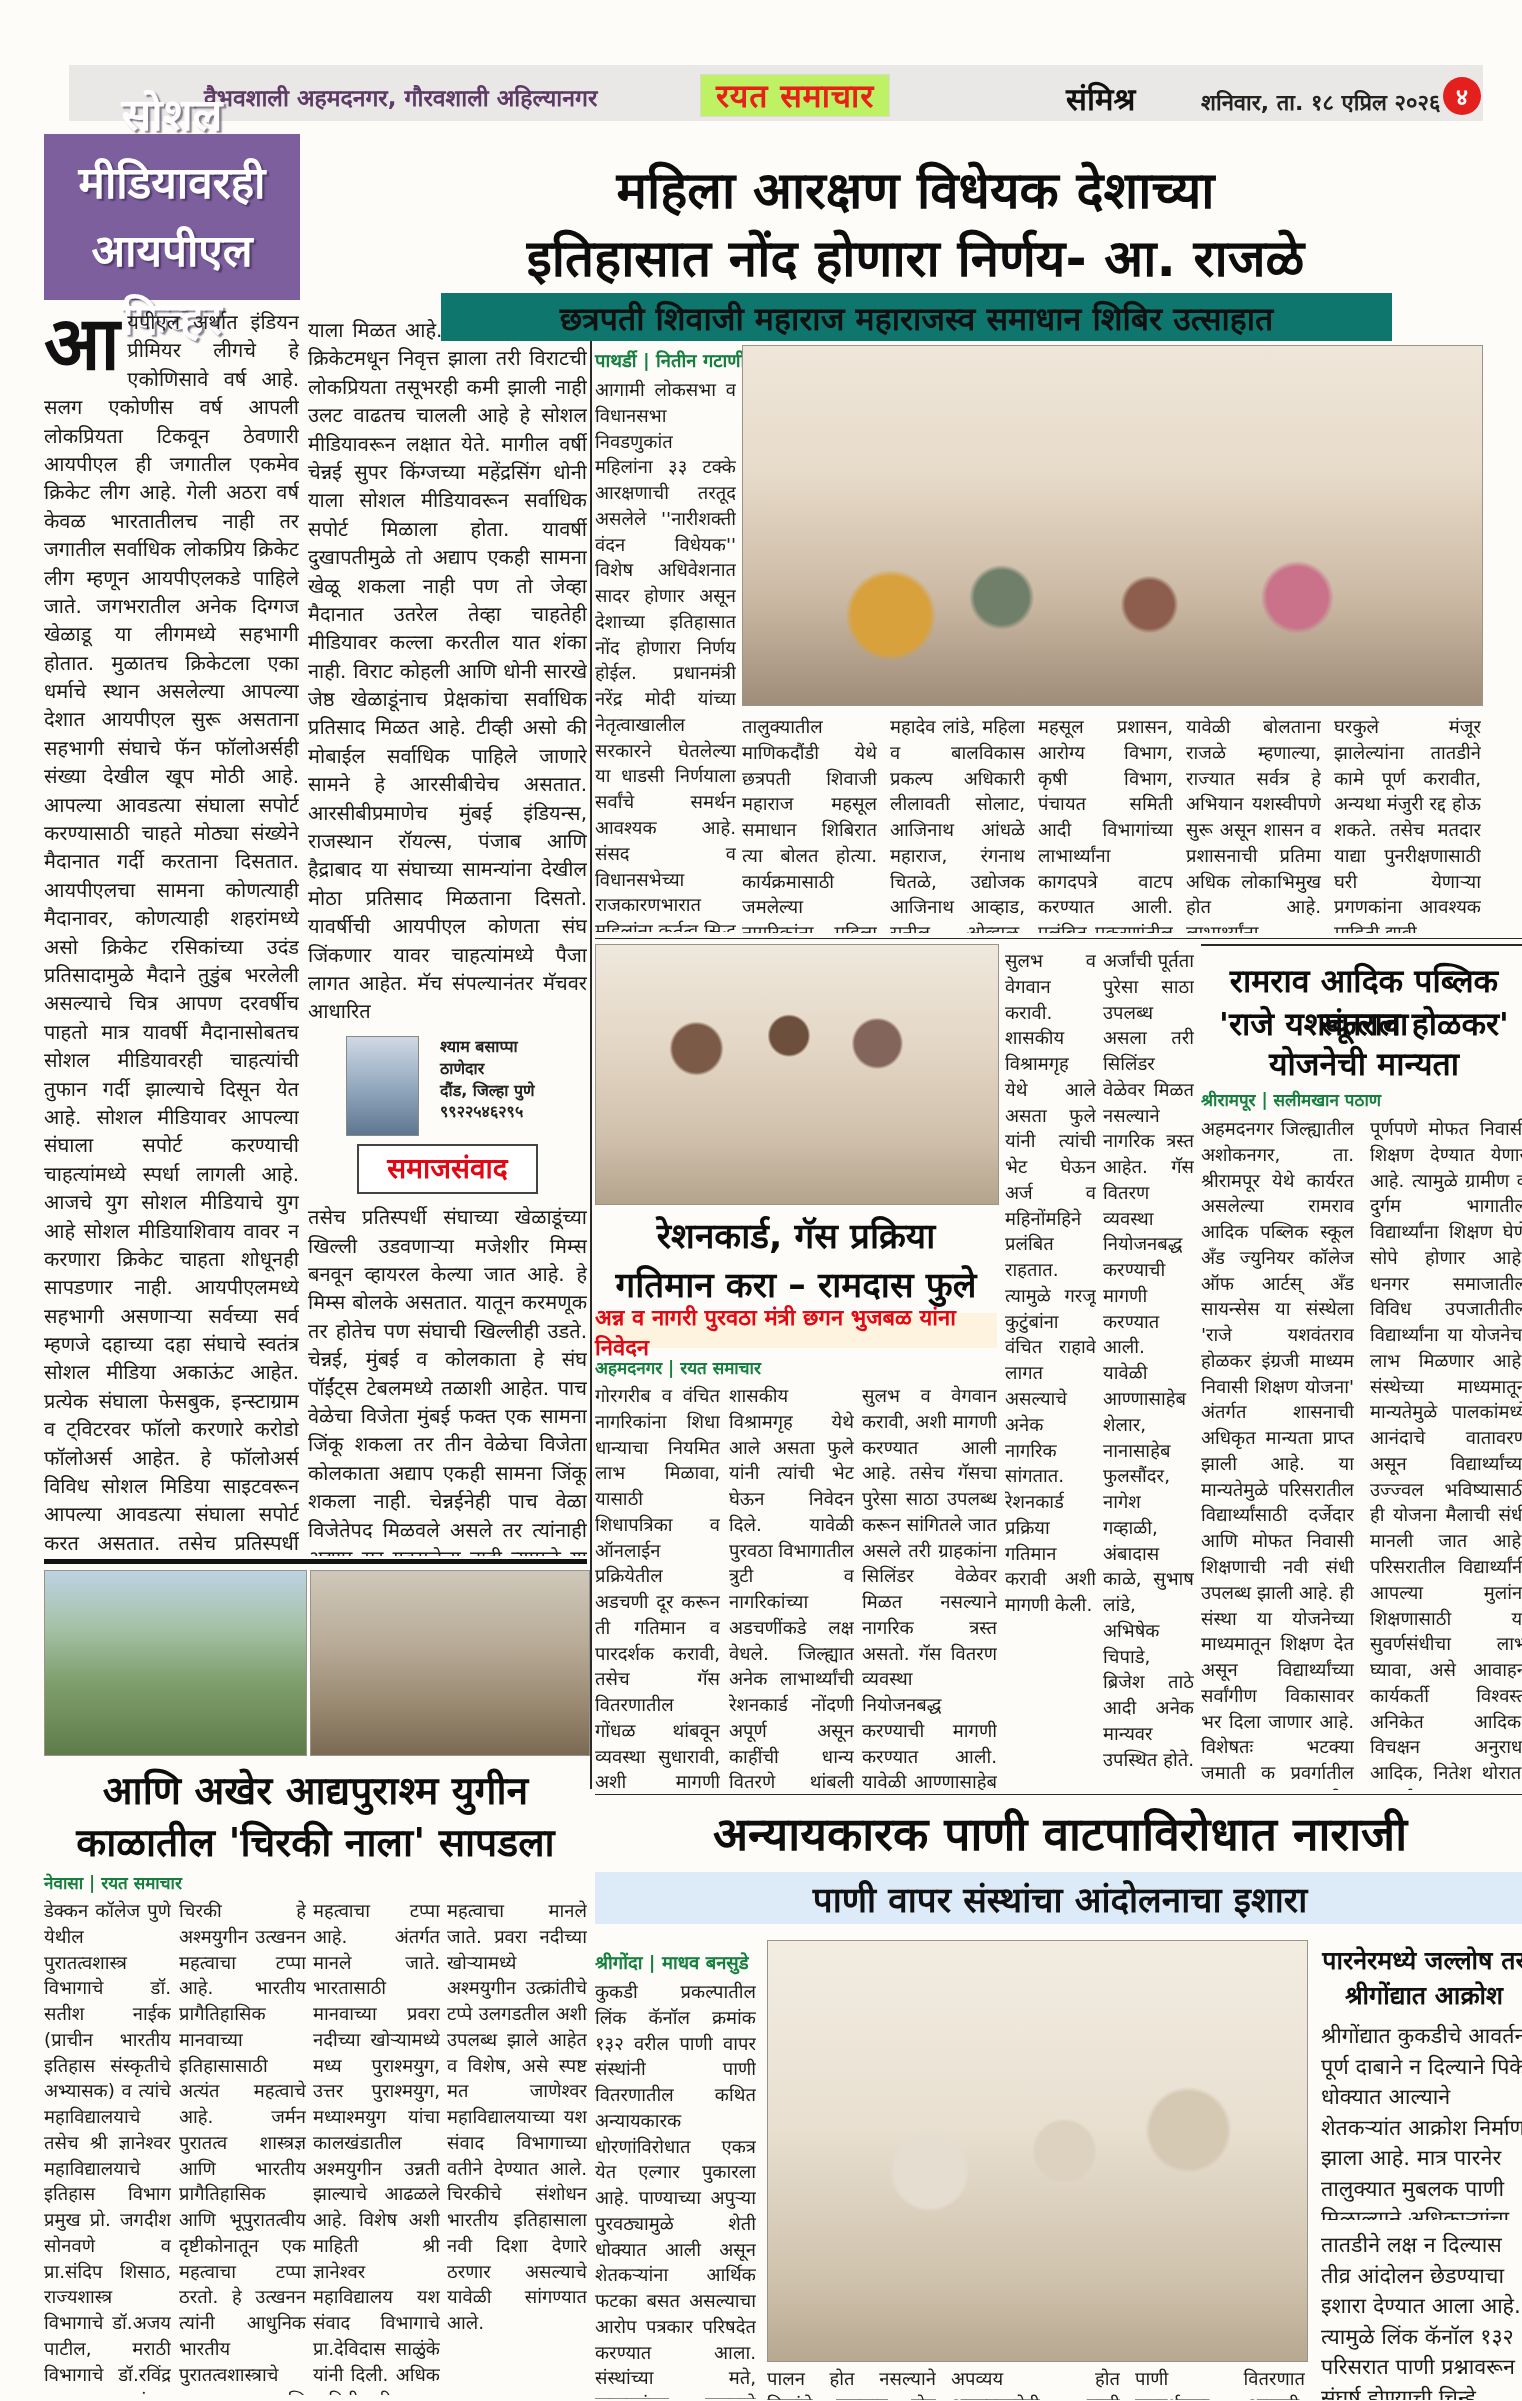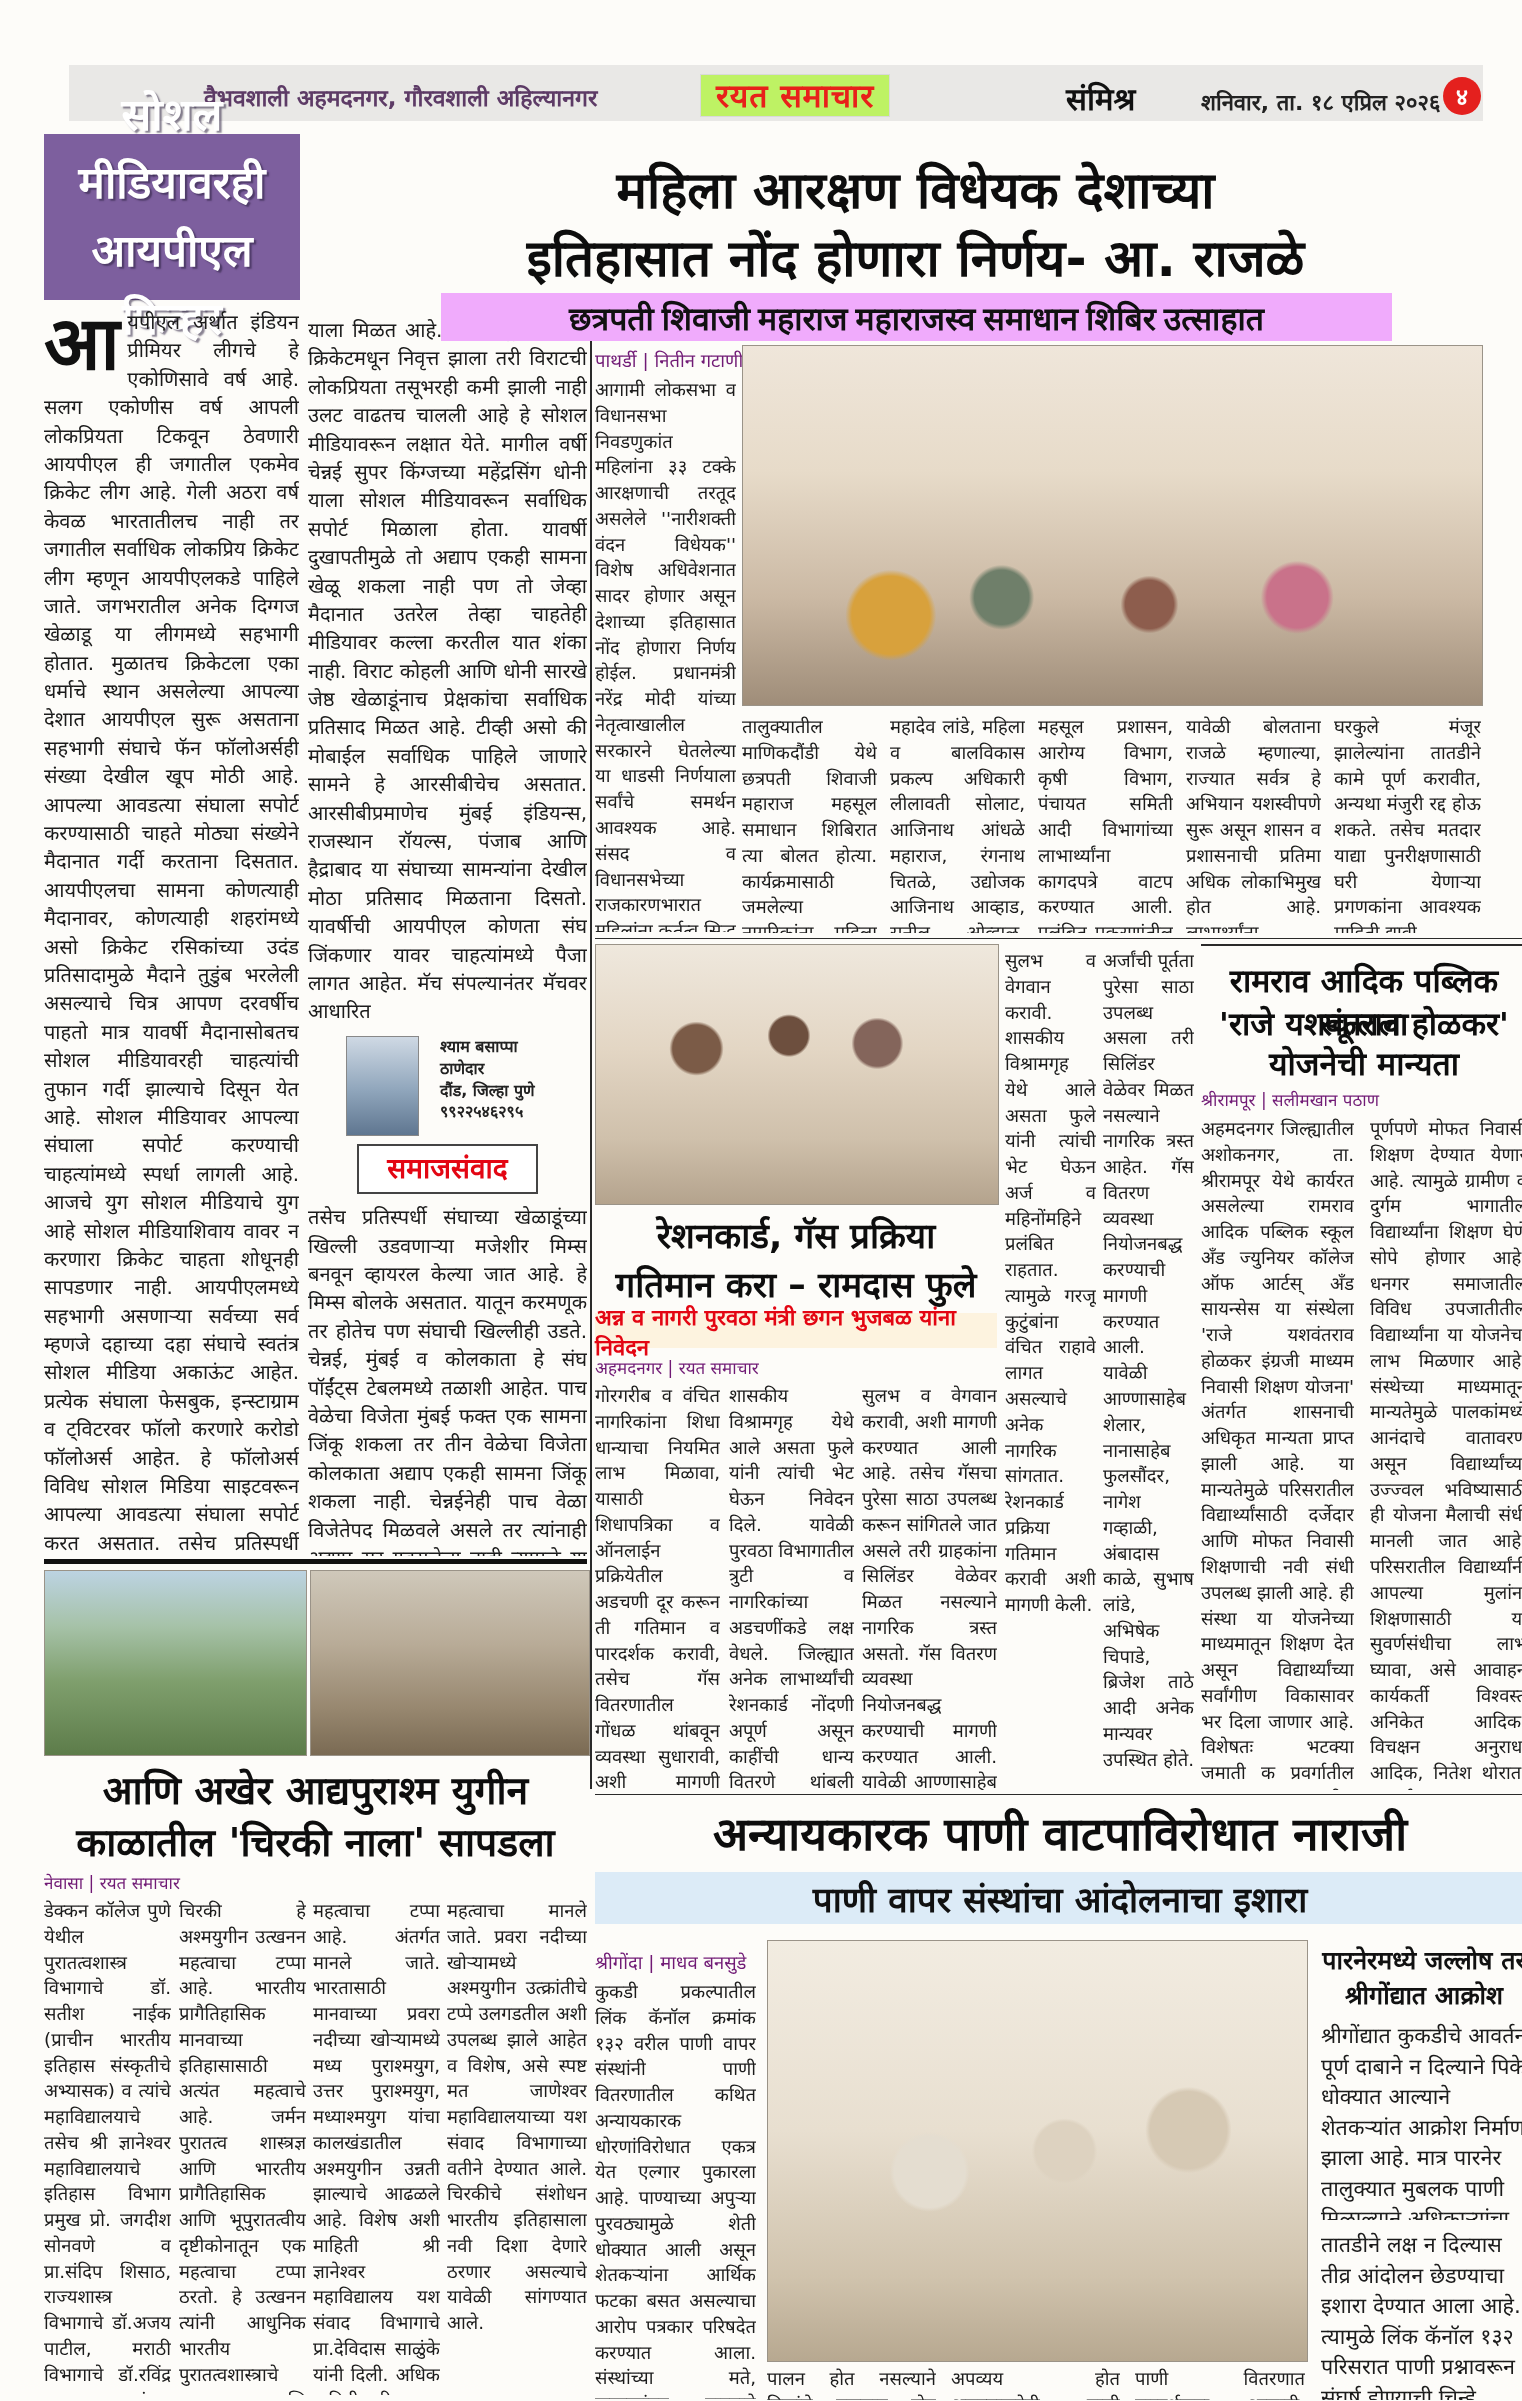--- a/index.html
+++ b/index.html
@@ -11,27 +11,27 @@
   .slogan{color:#5d3b66;font-weight:bold;font-size:23px;}
   .masthead-box{background:#bef264;border:0.8px solid #d9d9d9;display:flex;align-items:flex-end;justify-content:center;}
   .masthead{color:#e8201a;font-weight:bold;font-size:32px;letter-spacing:0.8px;}
   .edition{color:#111;font-weight:bold;font-size:31px;}
   .issue-date{color:#222;font-weight:bold;font-size:22px;}
   .page-circle{background:#e4201e;border-radius:50%;display:flex;align-items:center;justify-content:center;color:#fff;font-weight:bold;font-size:23px;}
   
   .purple-box{background:#7d5f9e;display:flex;align-items:center;justify-content:center;text-align:center;}
   .purple-box .t{color:#ffffff;font-weight:bold;font-size:44px;line-height:1.55;text-shadow:2.3px 2.3px 1.5px rgba(40,30,60,.55);}
   .head-xl{color:#0d0d0d;font-weight:bold;text-align:center;}
-  .subhead-cream{background:#f0abfc;display:flex;align-items:center;justify-content:center;color:#111;font-weight:bold;font-family:Liberation Serif, serif;}
+  .subhead-cream{background:#0f766e;display:flex;align-items:center;justify-content:center;color:#111;font-weight:bold;}
   .subhead-blue{background:#dcebf7;display:flex;align-items:center;justify-content:center;color:#111;font-weight:bold;}
   .strip-red{background:#fdf3df;display:flex;align-items:center;justify-content:center;color:#e30613;font-weight:bold;}
   
   .col{font-size:20px;line-height:1.42;text-align:justify;color:#1b1b1b;overflow:hidden;}
   .col-sm{font-size:18.4px;line-height:1.4;}
-  .byline{font-weight:normal;color:#701a75;font-size:18.4px;}
+  .byline{font-weight:bold;color:#15803d;font-size:18.4px;}
   .dropcap{float:left;font-size:74px;line-height:.82;font-weight:bold;padding:4.6px 7.7px 0 0;color:#111;}
   
   .vrule{background:#2a2a2a;width:1.5px;}
   .hrule{background:#2a2a2a;height:1.5px;}
   .hrule-thick{background:#111;height:5.4px;}
   
   .photo{border:0.8px solid #9a9388;}
   .ph-banner{background:
      radial-gradient(circle at 20% 75%, #d8a13c 0 6%, transparent 7%),
      radial-gradient(circle at 35% 70%, #6f7f6a 0 5%, transparent 6%),

